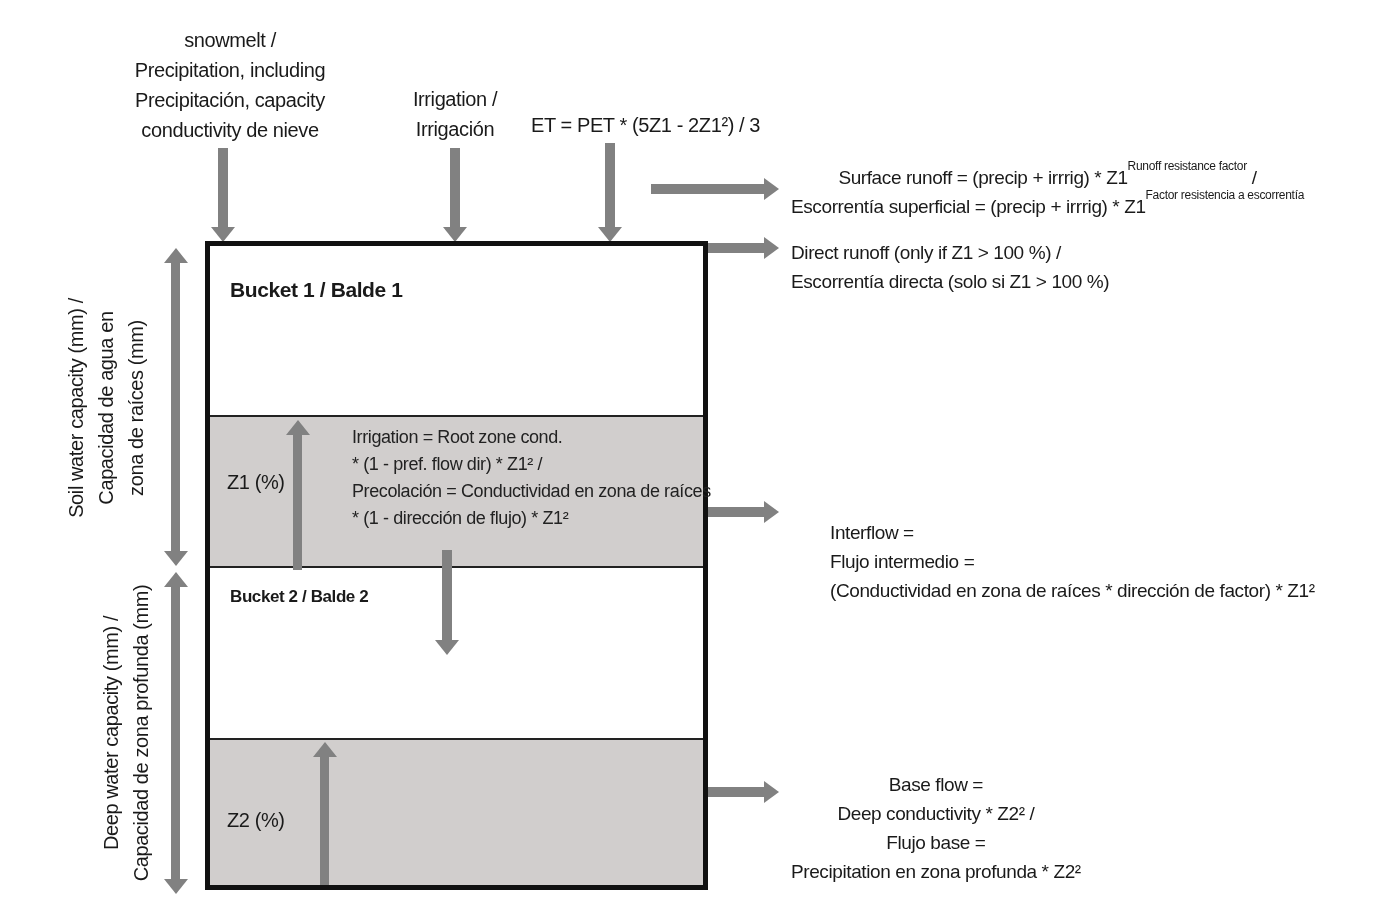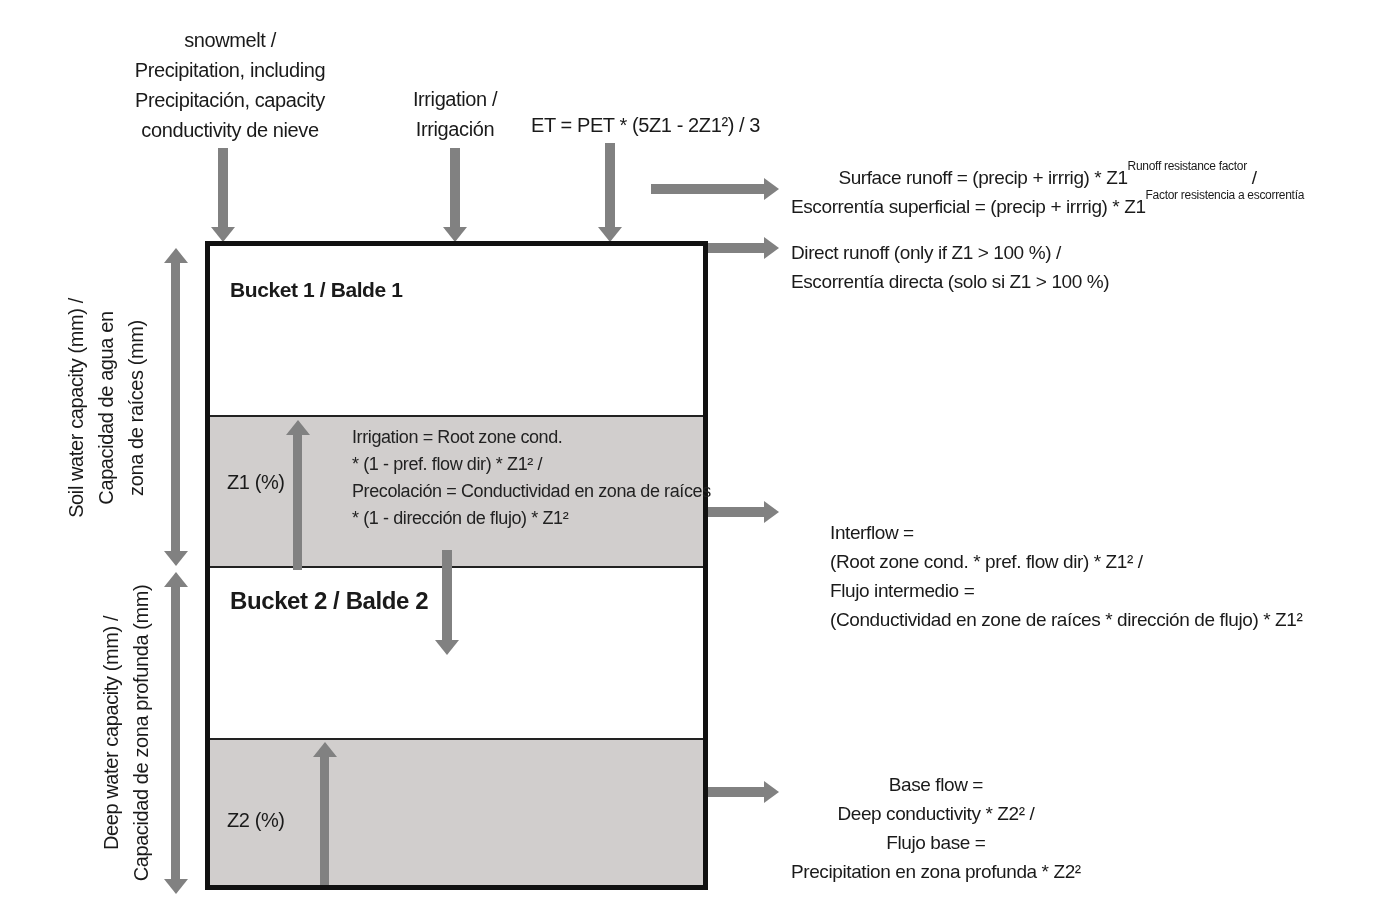--- a/index.html
+++ b/index.html
@@ -94,21 +94,21 @@
     <div class="tri down" style="left:164px;top:879px;"></div>
   </div>
 
   <div class="bucket-box">
     <div class="band" style="top:169px;height:153px;border-bottom:2px solid #222;"></div>
     <div class="band" style="top:492px;bottom:0;"></div>
   </div>
 
   <div class="abs bold line" style="left:230px;top:278px;font-size:21px;">Bucket 1 / Balde 1</div>
   <div class="abs line fs20" style="left:227px;top:467px;">Z1 (%)</div>
-  <div class="abs bold line" style="left:230px;top:587px;font-size:24px;">Bucket 2 / Balde 2</div>
+  <div class="abs bold line" style="left:230px;top:587px;font-size:17px;">Bucket 2 / Balde 2</div>
   <div class="abs line fs20" style="left:227px;top:805px;">Z2 (%)</div>
 
   <div class="abs fs18" style="left:352px;top:424px;color:#222;">
     <div class="line">Irrigation = Root zone cond.</div>
     <div class="line">* (1 - pref. flow dir) * Z1² /</div>
     <div class="line">Precolación = Conductividad en zona de raíces</div>
     <div class="line">* (1 - dirección de flujo) * Z1²</div>
   </div>
 
   <div>
@@ -146,23 +146,22 @@
     <div class="line"><span>Escorrentía superficial = (precip + irrrig) * Z1</span><sup class="small">Factor resistencia a escorrentía</sup><span></span></div>
   </div>
 
   <div class="abs fs19" style="left:791px;top:238px;">
     <div class="line">Direct runoff (only if Z1 &gt; 100 %) /</div>
     <div class="line">Escorrentía directa (solo si Z1 &gt; 100 %)</div>
   </div>
 
   <div class="abs fs19" style="left:830px;top:490px;margin-top:28px;">
     <div class="line">Interflow =</div>
-    <div class="line">(Root zone cond. * pref. flow dir) * Z1² /</div>
     <div class="line">Flujo intermedio =</div>
-    <div class="line">(Conductividad en zone de raíces * dirección de flujo) * Z1²</div>
+    <div class="line">(Conductividad en zona de raíces * dirección de factor) * Z1²</div>
   </div>
 
   <div class="abs fs19" style="left:791px;top:770px;text-align:center;">
     <div class="line">Base flow =</div>
     <div class="line">Deep conductivity * Z2² /</div>
     <div class="line">Flujo base =</div>
     <div class="line">Precipitation en zona profunda * Z2²</div>
   </div>
 
 </div>

